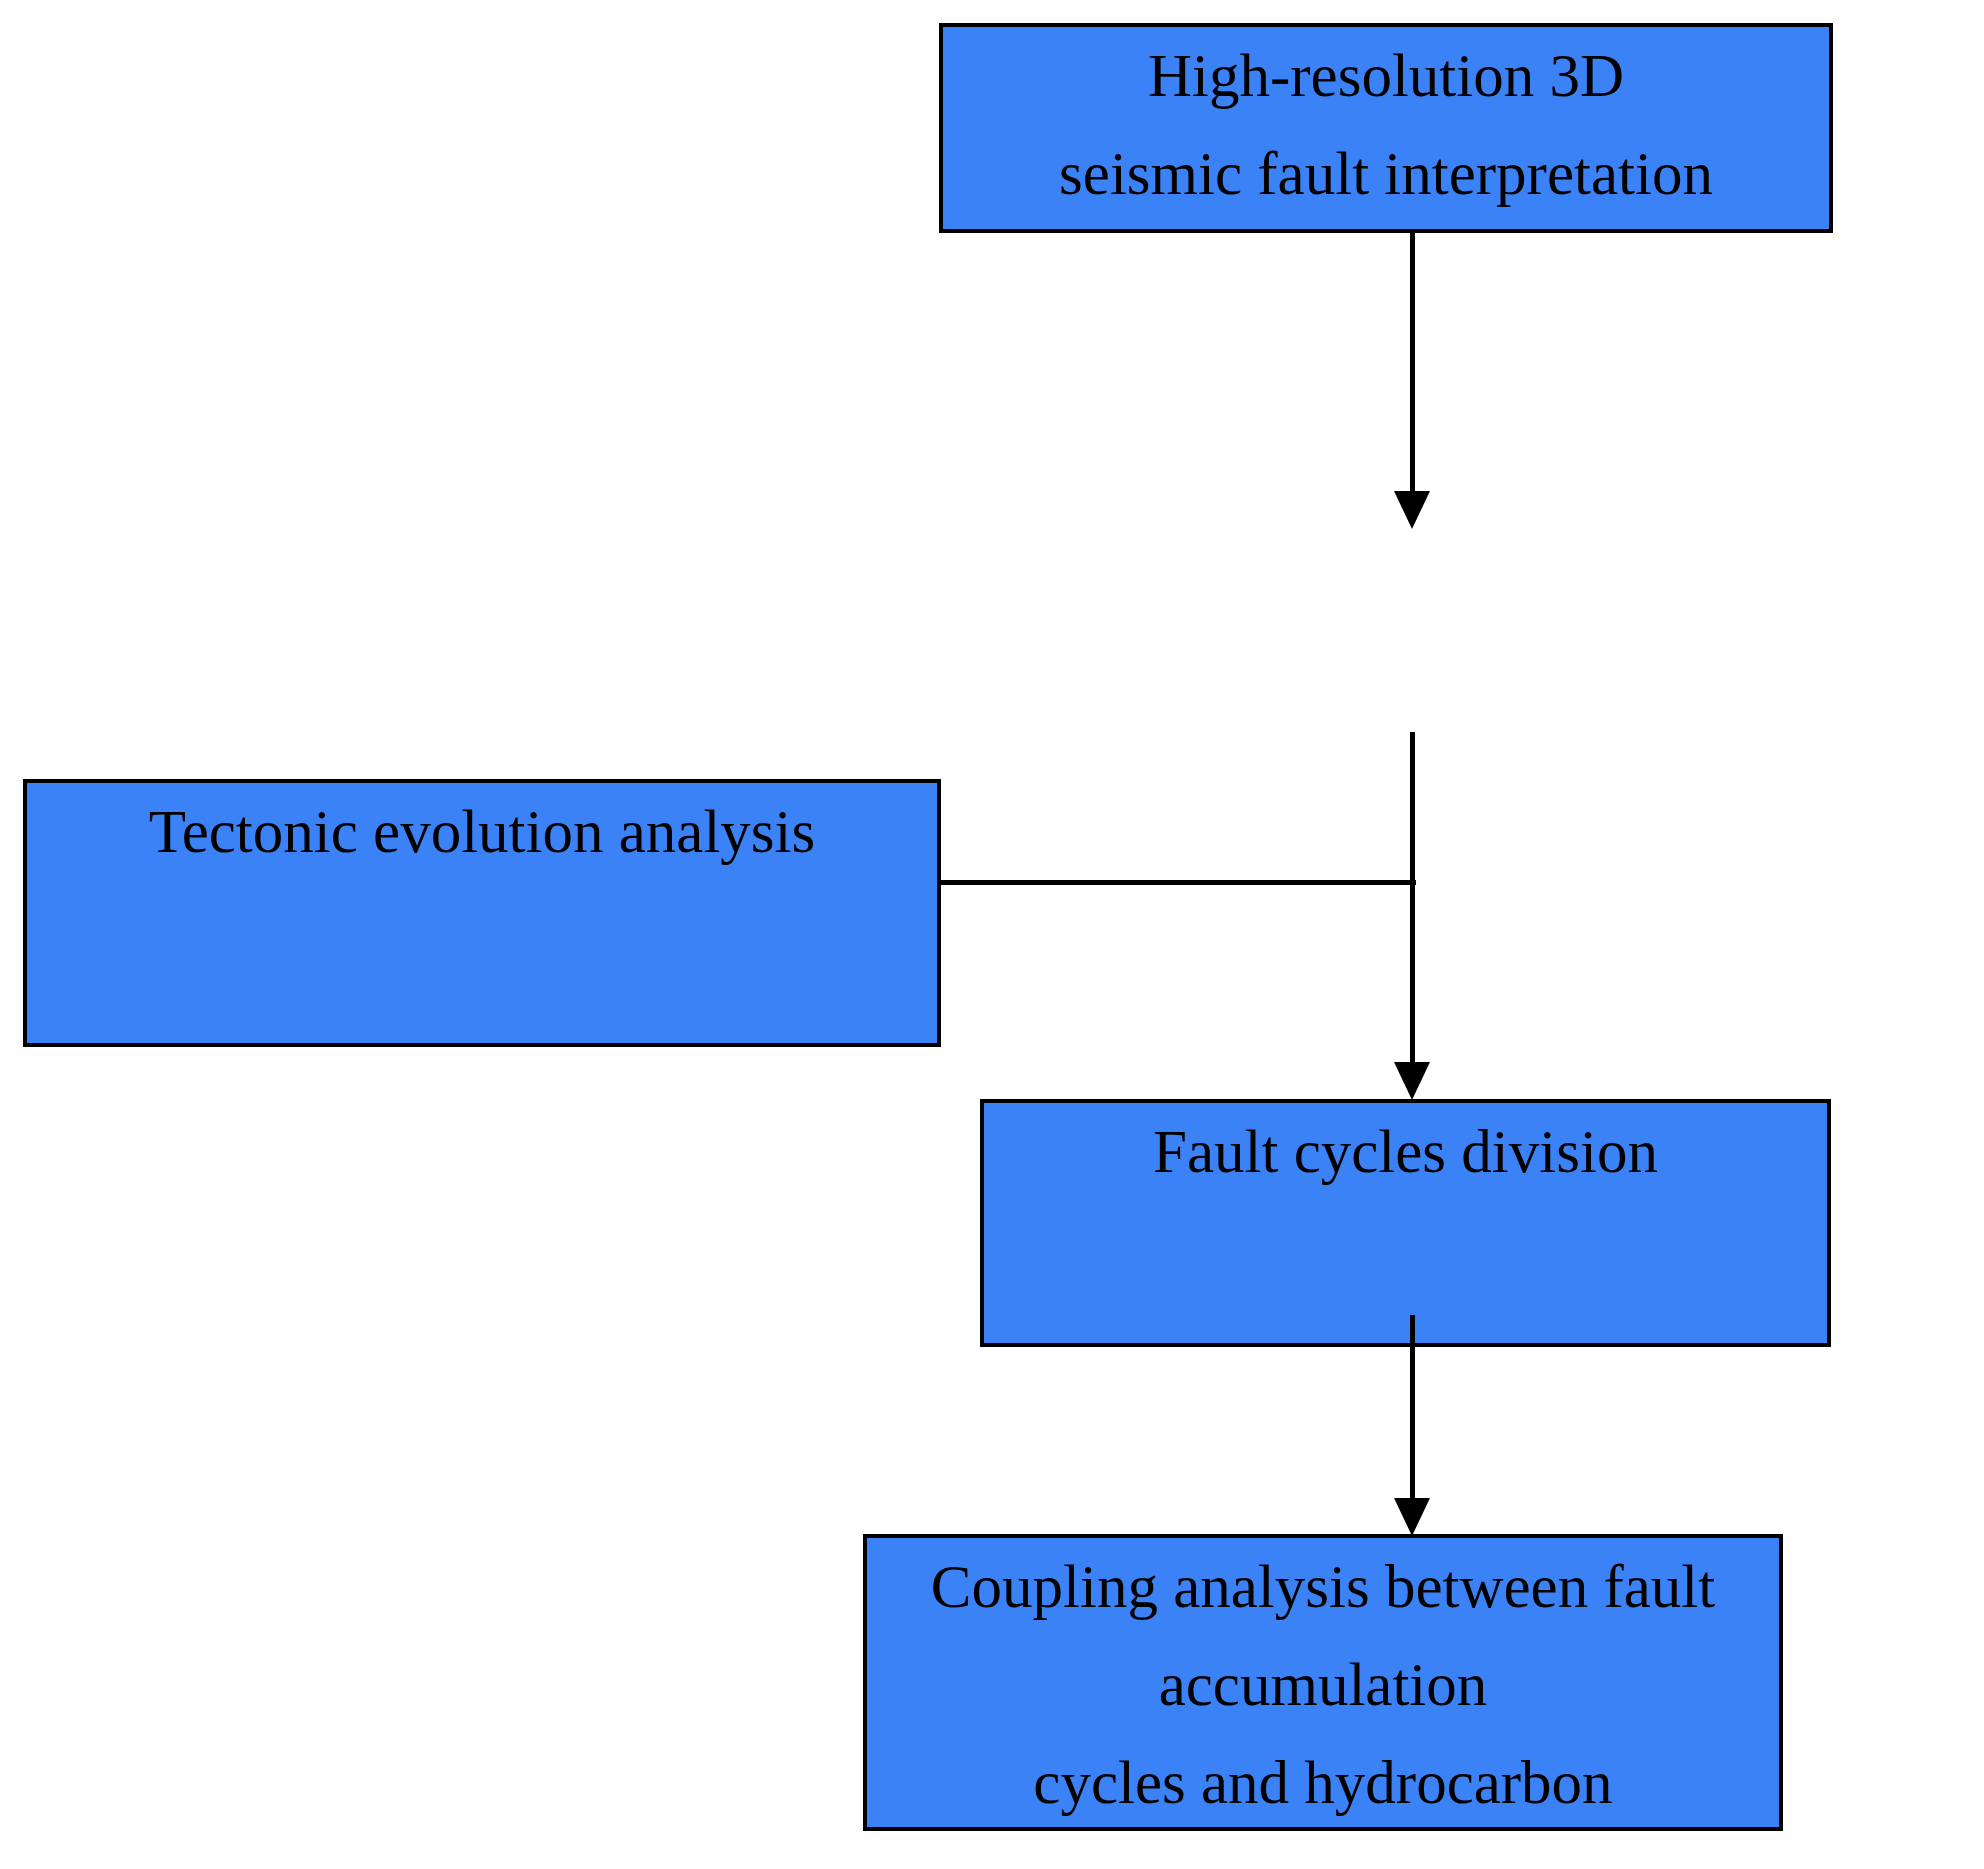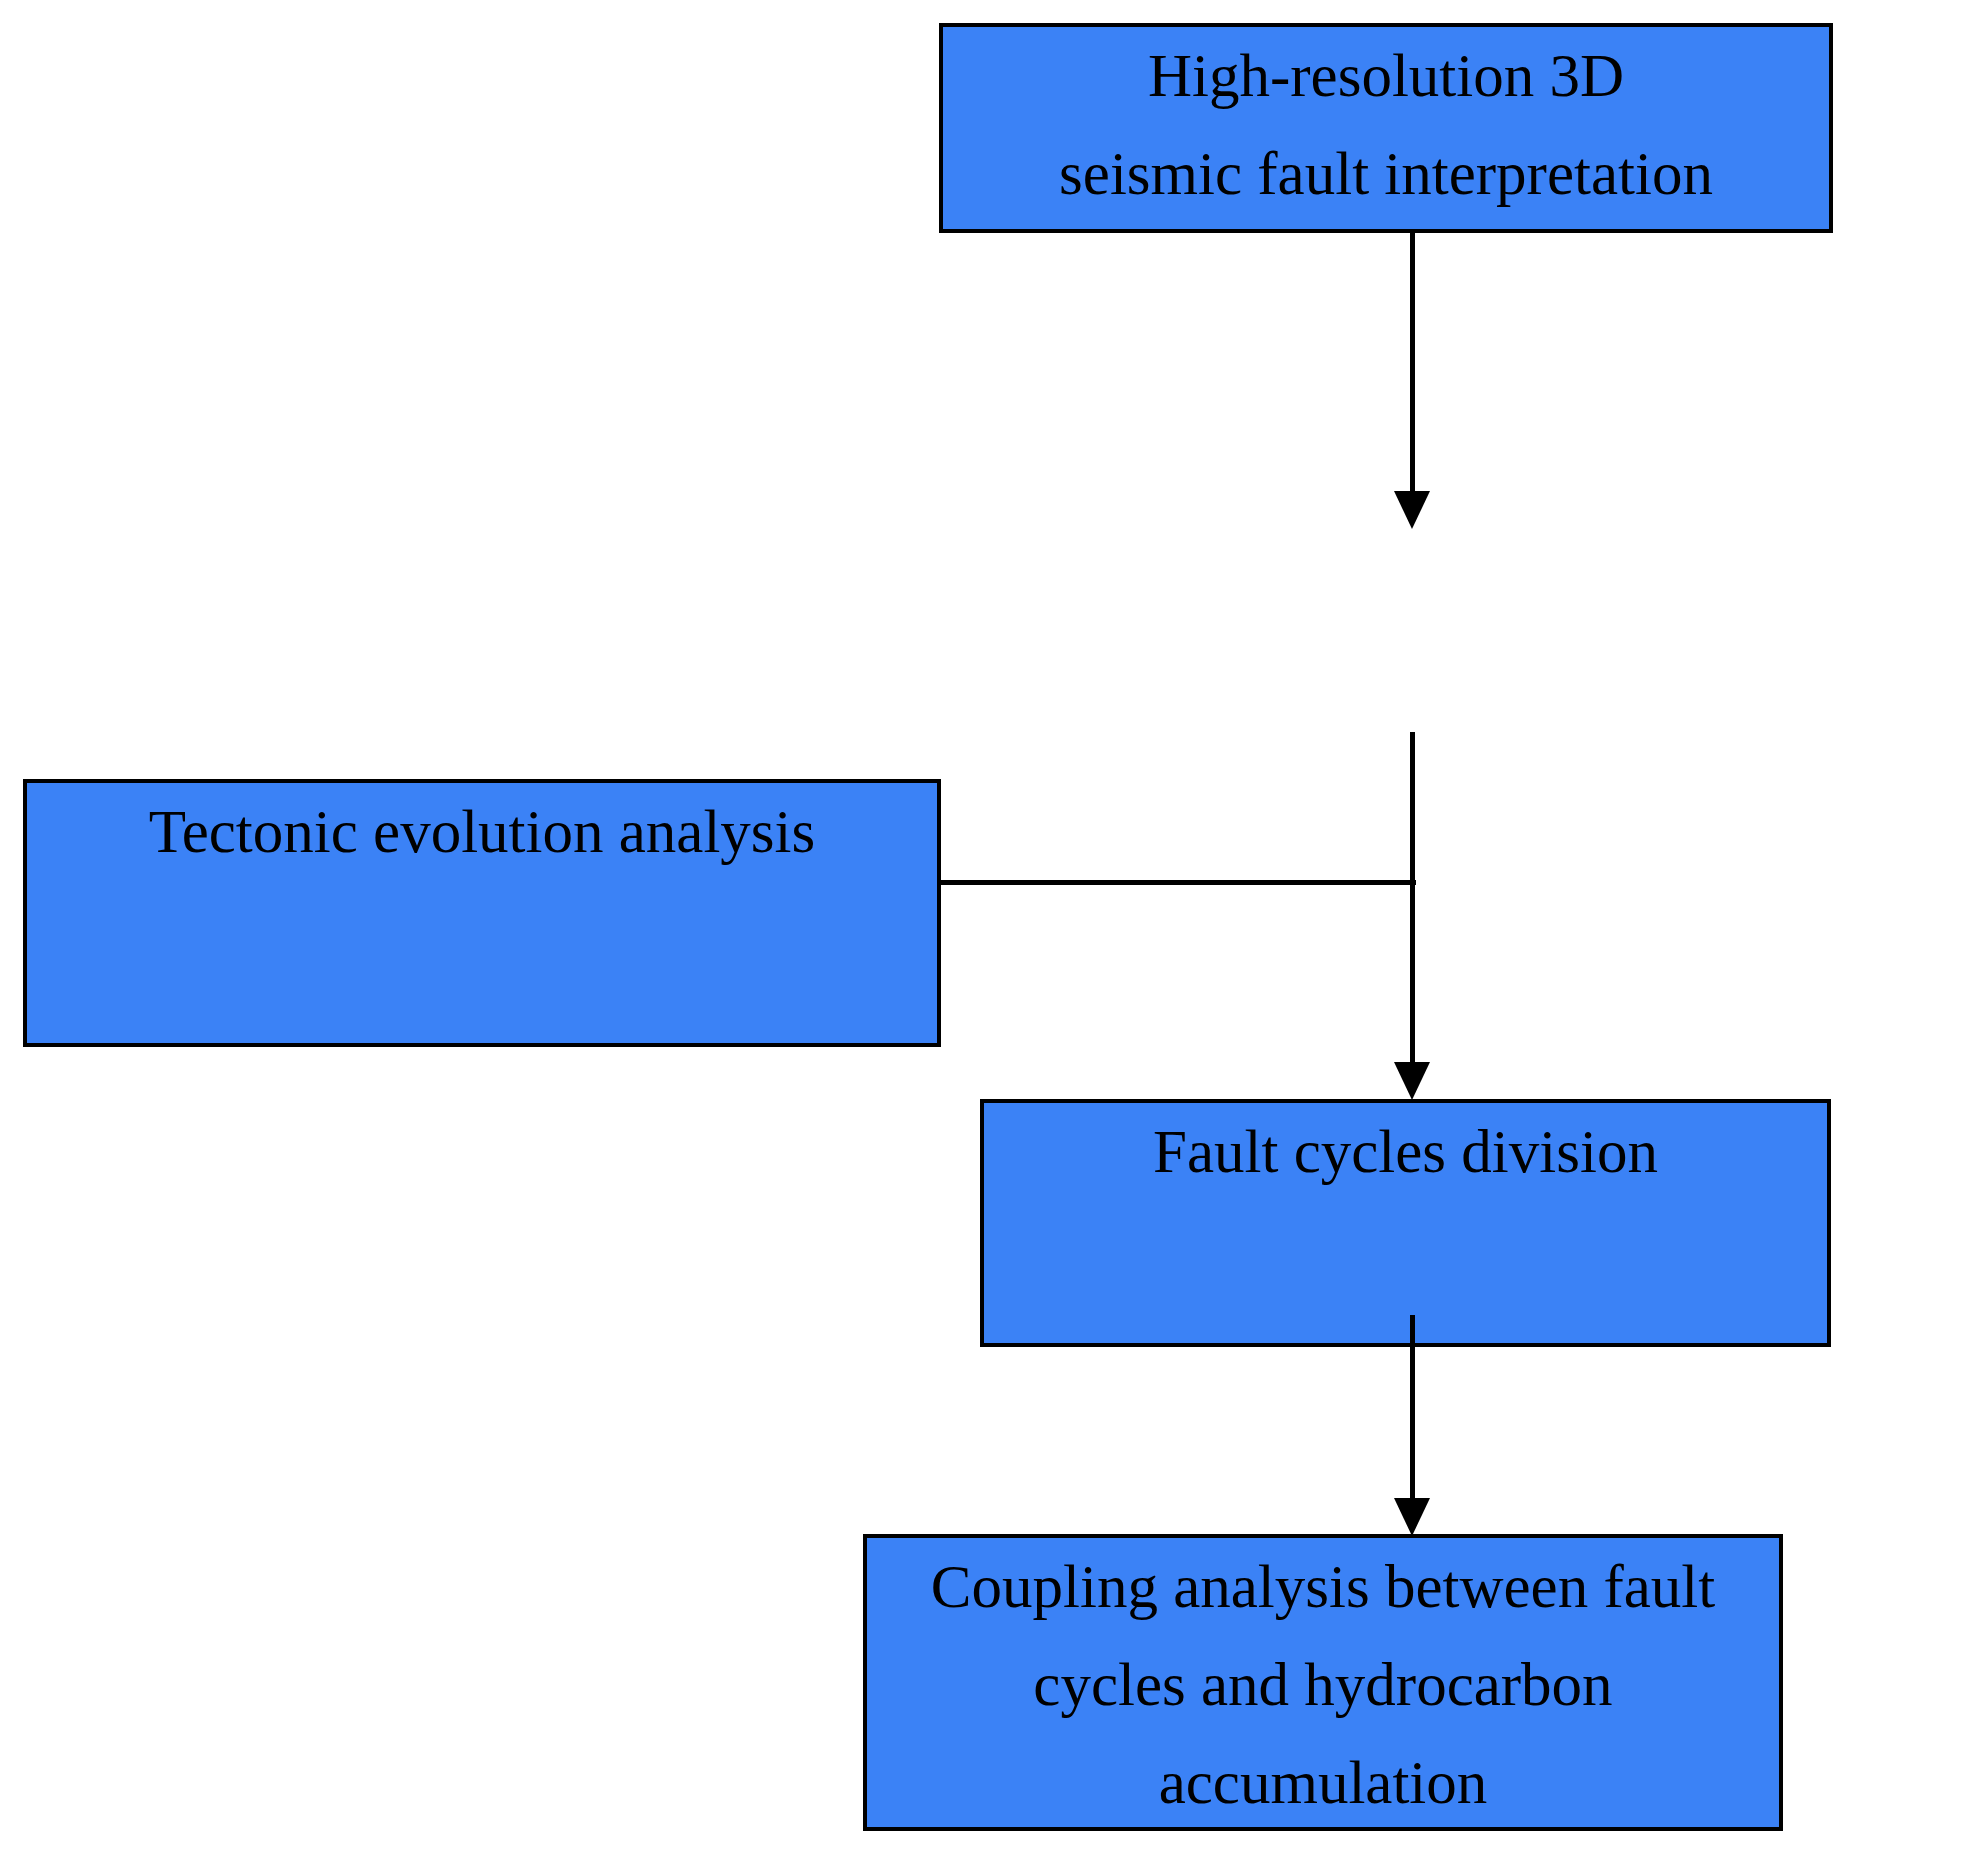--- a/index.html
+++ b/index.html
@@ -91,18 +91,18 @@
 
   <div class="node" id="node-cycles">
     <div class="line">Fault cycles division</div>
   </div>
 
   <div class="vline" id="edge4-line"></div>
   <div class="arrowhead-down" id="edge4-head"></div>
 
   <div class="node" id="node-coupling">
     <div class="line">Coupling analysis between fault</div>
+    <div class="line">accumulation</div>
     <div class="line">cycles and hydrocarbon</div>
-    <div class="line">accumulation</div>
   </div>
 
 </div>
 
 
 </body></html>

